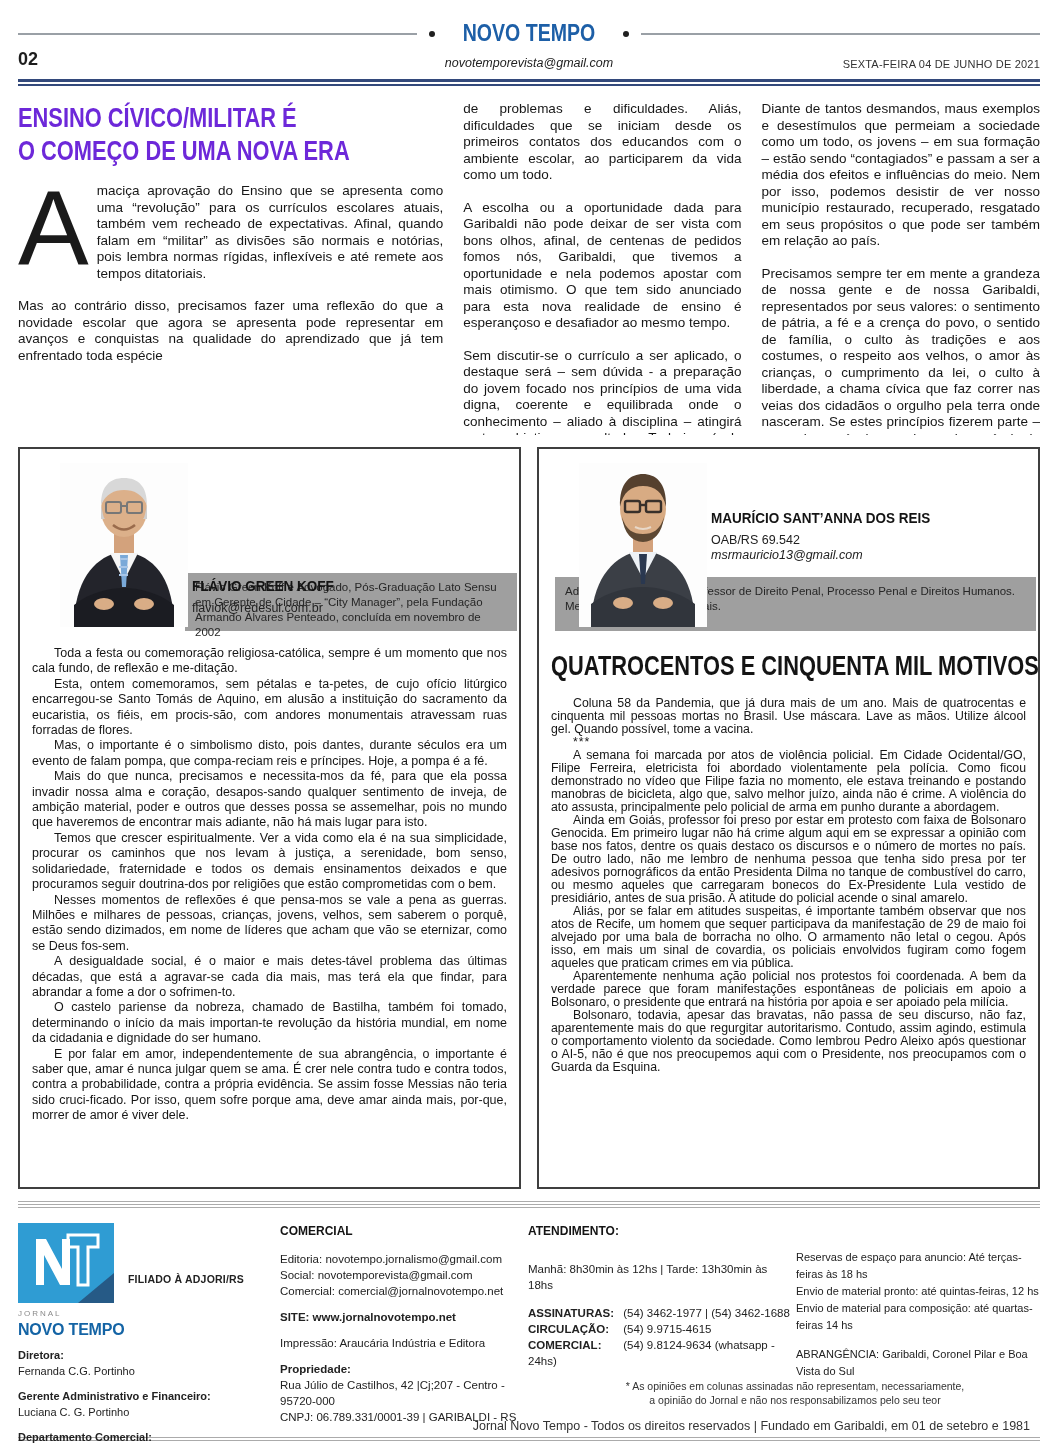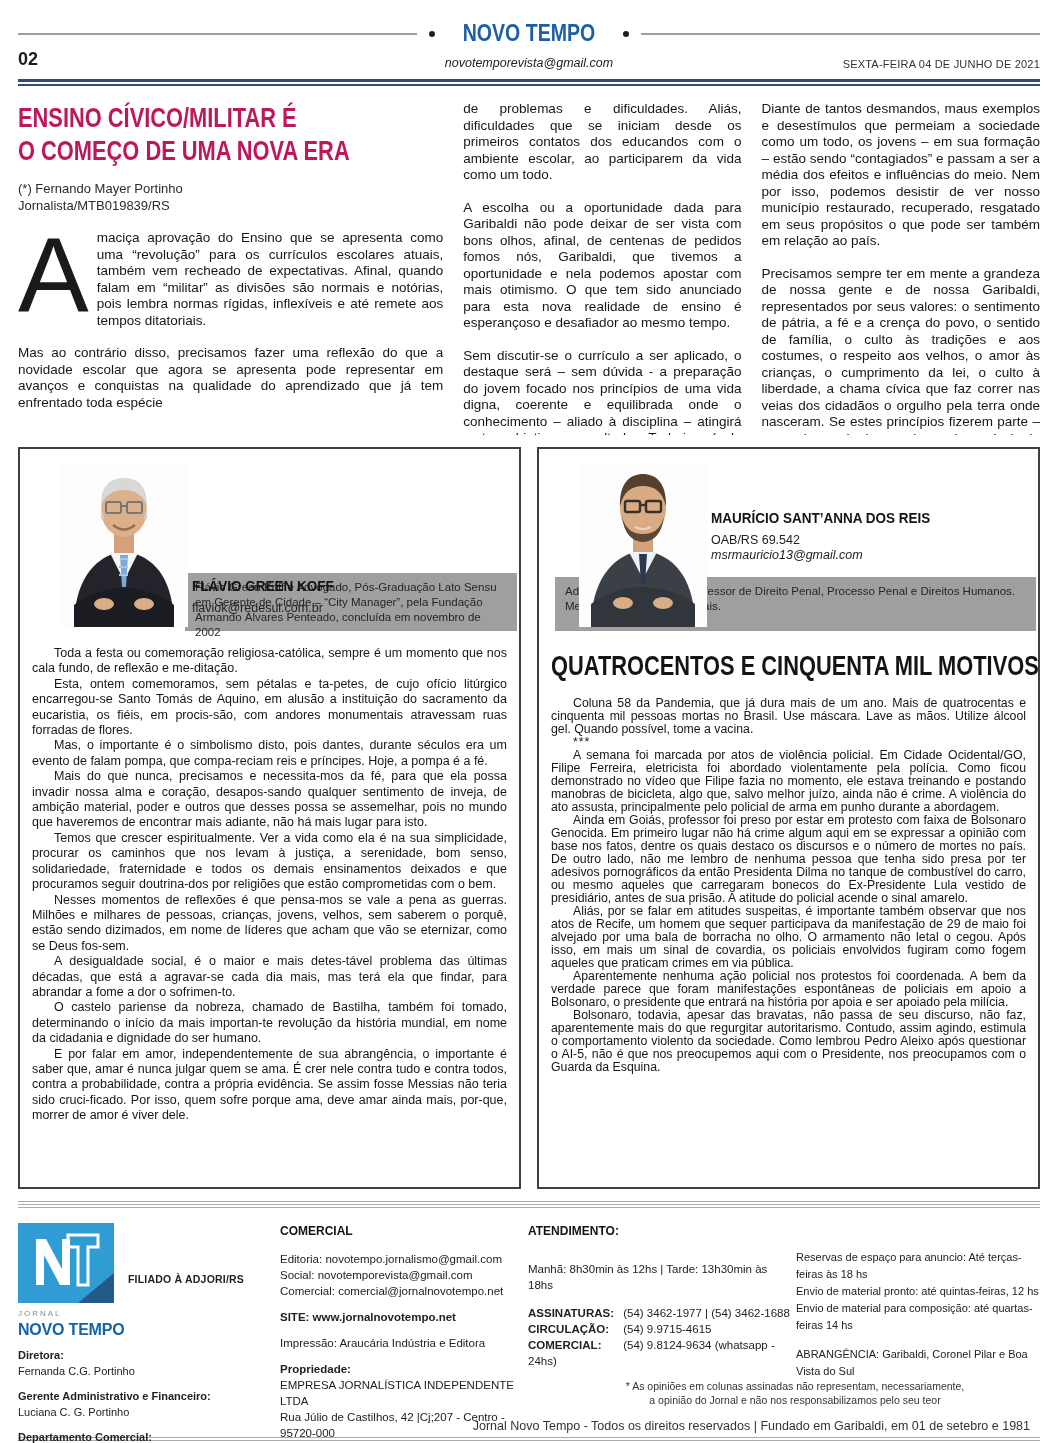--- a/index.html
+++ b/index.html
@@ -14,21 +14,21 @@
   .mast-title{font-size:23px;font-weight:bold;color:#1d5fa7;letter-spacing:0;display:inline-block;transform:scaleX(.85);transform-origin:center;white-space:nowrap;padding:0 4px;}
   .hdr-row2{display:grid;grid-template-columns:1fr auto 1fr;align-items:end;margin-top:2px;}
   .pagenum{font-size:18px;font-weight:bold;justify-self:start;}
   .hdr-mail{font-size:12.5px;font-style:italic;color:#222;justify-self:center;}
   .hdr-date{font-size:11px;color:#333;justify-self:end;letter-spacing:.2px;}
   .dbl-rule{margin-top:9px;height:2px;border-top:3px solid #33497b;border-bottom:2px solid #33497b;}
 
   
   .art1{margin-top:15px;display:grid;grid-template-columns:repeat(3,1fr);column-gap:20px;height:334px;overflow:hidden;}
   .art1 .col{text-align:justify;font-size:13.5px;line-height:16.5px;color:#161616;}
-  .headline{font-weight:bold;font-size:28px;line-height:33px;color:#be185d;}
+  .headline{font-weight:bold;font-size:28px;line-height:33px;color:#6d28d9;}
   .headline .cond{display:inline-block;transform:scaleX(.78);transform-origin:0 50%;white-space:nowrap;}
   .byline{margin-top:13px;font-size:13px;line-height:17px;color:#2b2b2b;}
   .art1 p{margin:0 0 16px 0;}
   .lead{margin-top:16px !important;}
   .dropcap{float:left;font-size:106px;line-height:80px;margin:4px 8px 0 0;color:#1a1a1a;}
 
   
   .boxes{margin-top:12px;display:grid;grid-template-columns:1fr 1fr;column-gap:16px;height:742px;}
   .box{border:2px solid #3f3f3f;padding:8px 12px;box-sizing:border-box;overflow:hidden;}
   .bio{position:relative;height:176px;margin:0 -12px;}
@@ -90,24 +90,20 @@
       <div class="hdr-date">SEXTA-FEIRA 04 DE JUNHO DE 2021</div>
     </div>
     <div class="dbl-rule"></div>
   </div>
 
   <div class="art1">
     <div class="col">
       <div class="headline">
         <span class="cond">ENSINO CÍVICO/MILITAR É</span><br>
         <span class="cond">O COMEÇO DE UMA NOVA ERA</span>
-      </div>
-      <div class="byline">
-        <div>(*) Fernando Mayer Portinho</div>
-        <div>Jornalista/MTB019839/RS</div>
       </div>
       <p class="lead"><span class="dropcap">A</span><span>maciça aprovação do Ensino que se apresenta como uma “revolução” para os currículos escolares atuais, também vem recheado de expectativas. Afinal, quando falam em “militar” as divisões são normais e notórias, pois lembra normas rígidas, inflexíveis e até remete aos tempos ditatoriais.</span></p>
       <p>Mas ao contrário disso, precisamos fazer uma reflexão do que a novidade escolar que agora se apresenta pode representar em avanços e conquistas na qualidade do aprendizado que já tem enfrentado toda espécie</p>
     </div>
     <div class="col">
       <p>de problemas e dificuldades. Aliás, dificuldades que se iniciam desde os primeiros contatos dos educandos com o ambiente escolar, ao participarem da vida como um todo.</p>
       <p>A escolha ou a oportunidade dada para Garibaldi não pode deixar de ser vista com bons olhos, afinal, de centenas de pedidos fomos nós, Garibaldi, que tivemos a oportunidade e nela podemos apostar com mais otimismo. O que tem sido anunciado para esta nova realidade de ensino é esperançoso e desafiador ao mesmo tempo.</p>
       <p>Sem discutir-se o currículo a ser aplicado, o destaque será – sem dúvida - a preparação do jovem focado nos princípios de uma vida digna, coerente e equilibrada onde o conhecimento – aliado à disciplina – atingirá metas, objetivos e resultados. Tudo isso (pelo menos é o que se espera) vai formar uma nova geração e o tempo poderá comprovar; só o tempo.</p>
     </div>
     <div class="col">
@@ -233,21 +229,20 @@
       <div class="fhead">COMERCIAL</div>
       <div>Editoria: novotempo.jornalismo@gmail.com</div>
       <div>Social: novotemporevista@gmail.com</div>
       <div>Comercial: comercial@jornalnovotempo.net</div>
       <div class="fgap"></div>
       <div style="font-weight:bold;">SITE: www.jornalnovotempo.net</div>
       <div class="fgap"></div>
       <div>Impressão: Araucária Indústria e Editora</div>
       <div class="fgap"></div>
       <div style="font-weight:bold;">Propriedade:</div>
-      <div>EMPRESA JORNALÍSTICA INDEPENDENTE LTDA</div>
       <div>Rua Júlio de Castilhos, 42 |Cj;207 - Centro - 95720-000</div>
       <div>CNPJ: 06.789.331/0001-39 | GARIBALDI - RS</div>
     </div>
 
     <div class="fcol">
       <div class="fhead">ATENDIMENTO:</div>
       <div class="fgap"></div>
       <div>Manhã: 8h30min às 12hs | Tarde: 13h30min às 18hs</div>
       <div class="phones">
         <div class="phone-row">

